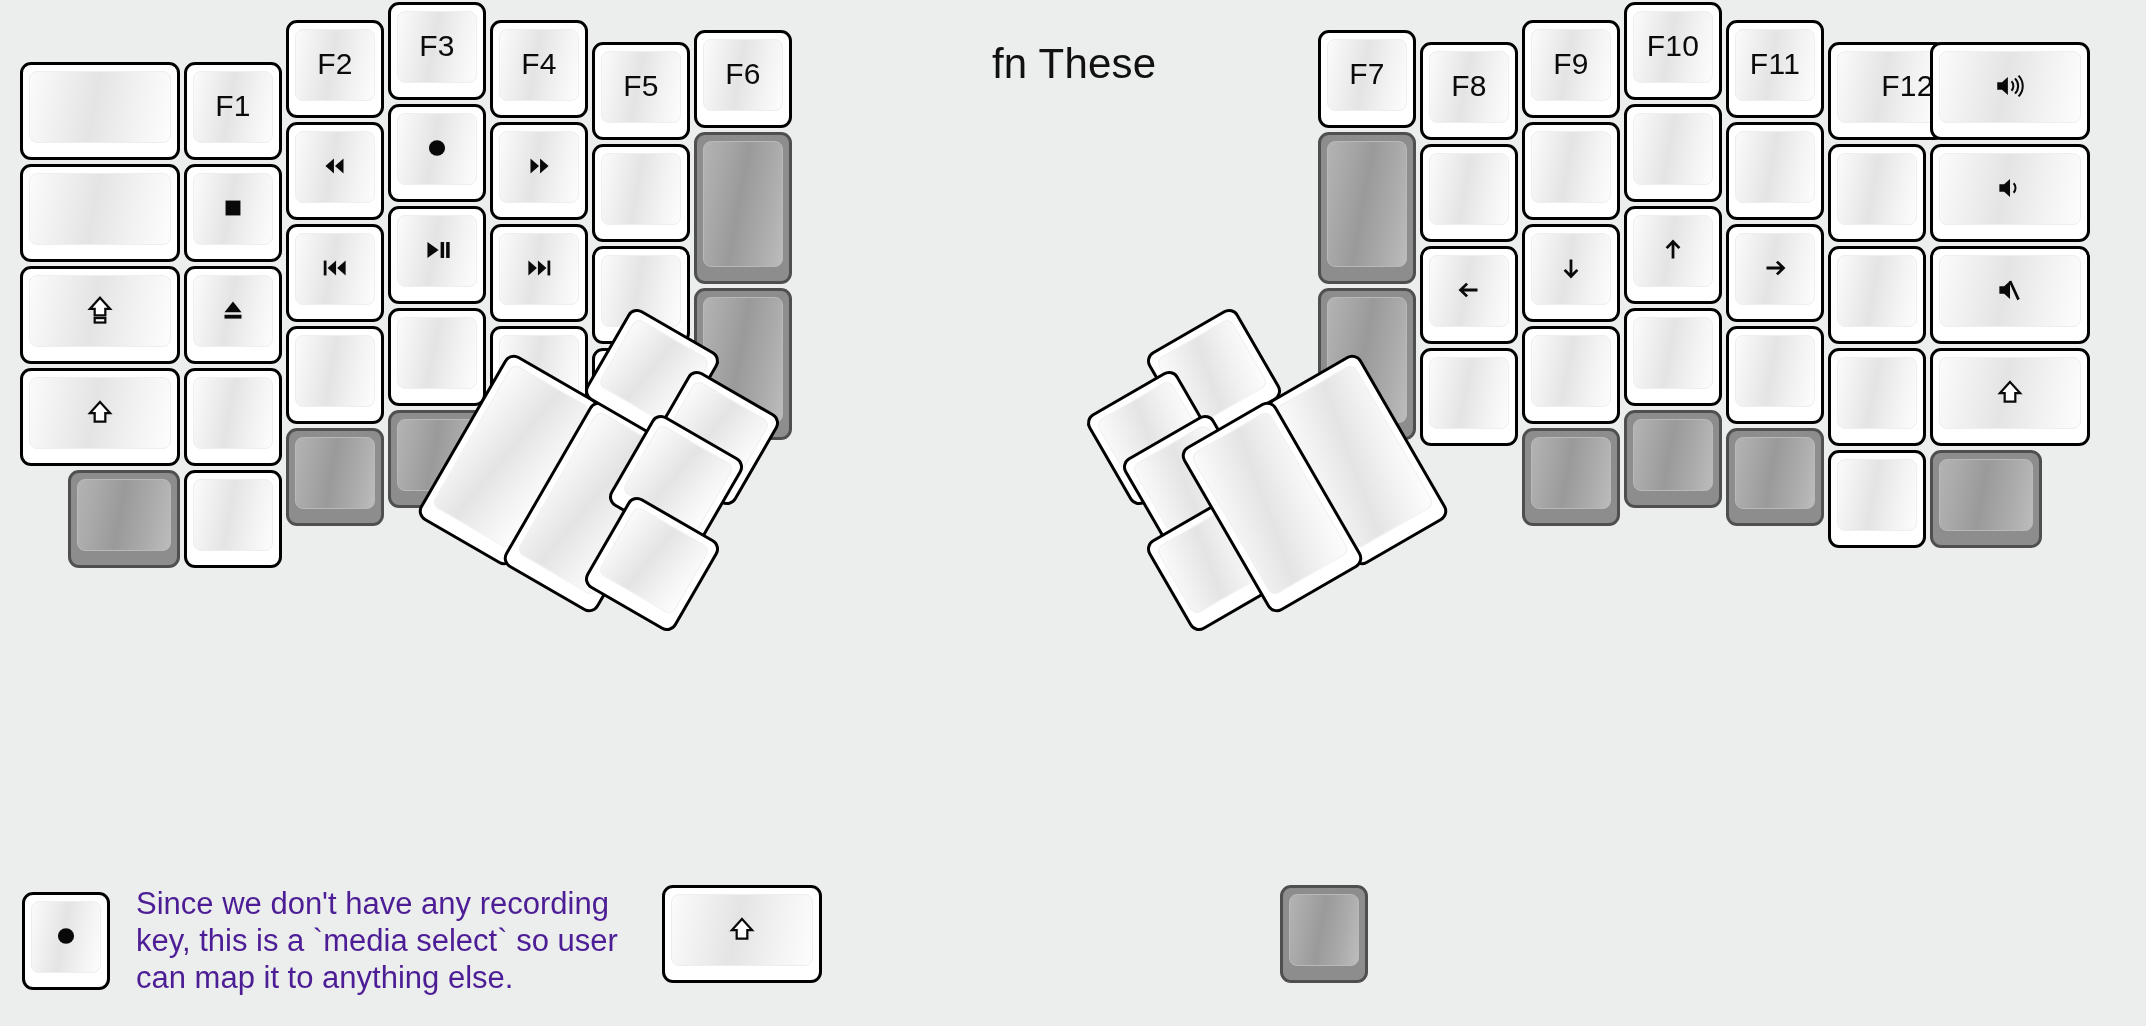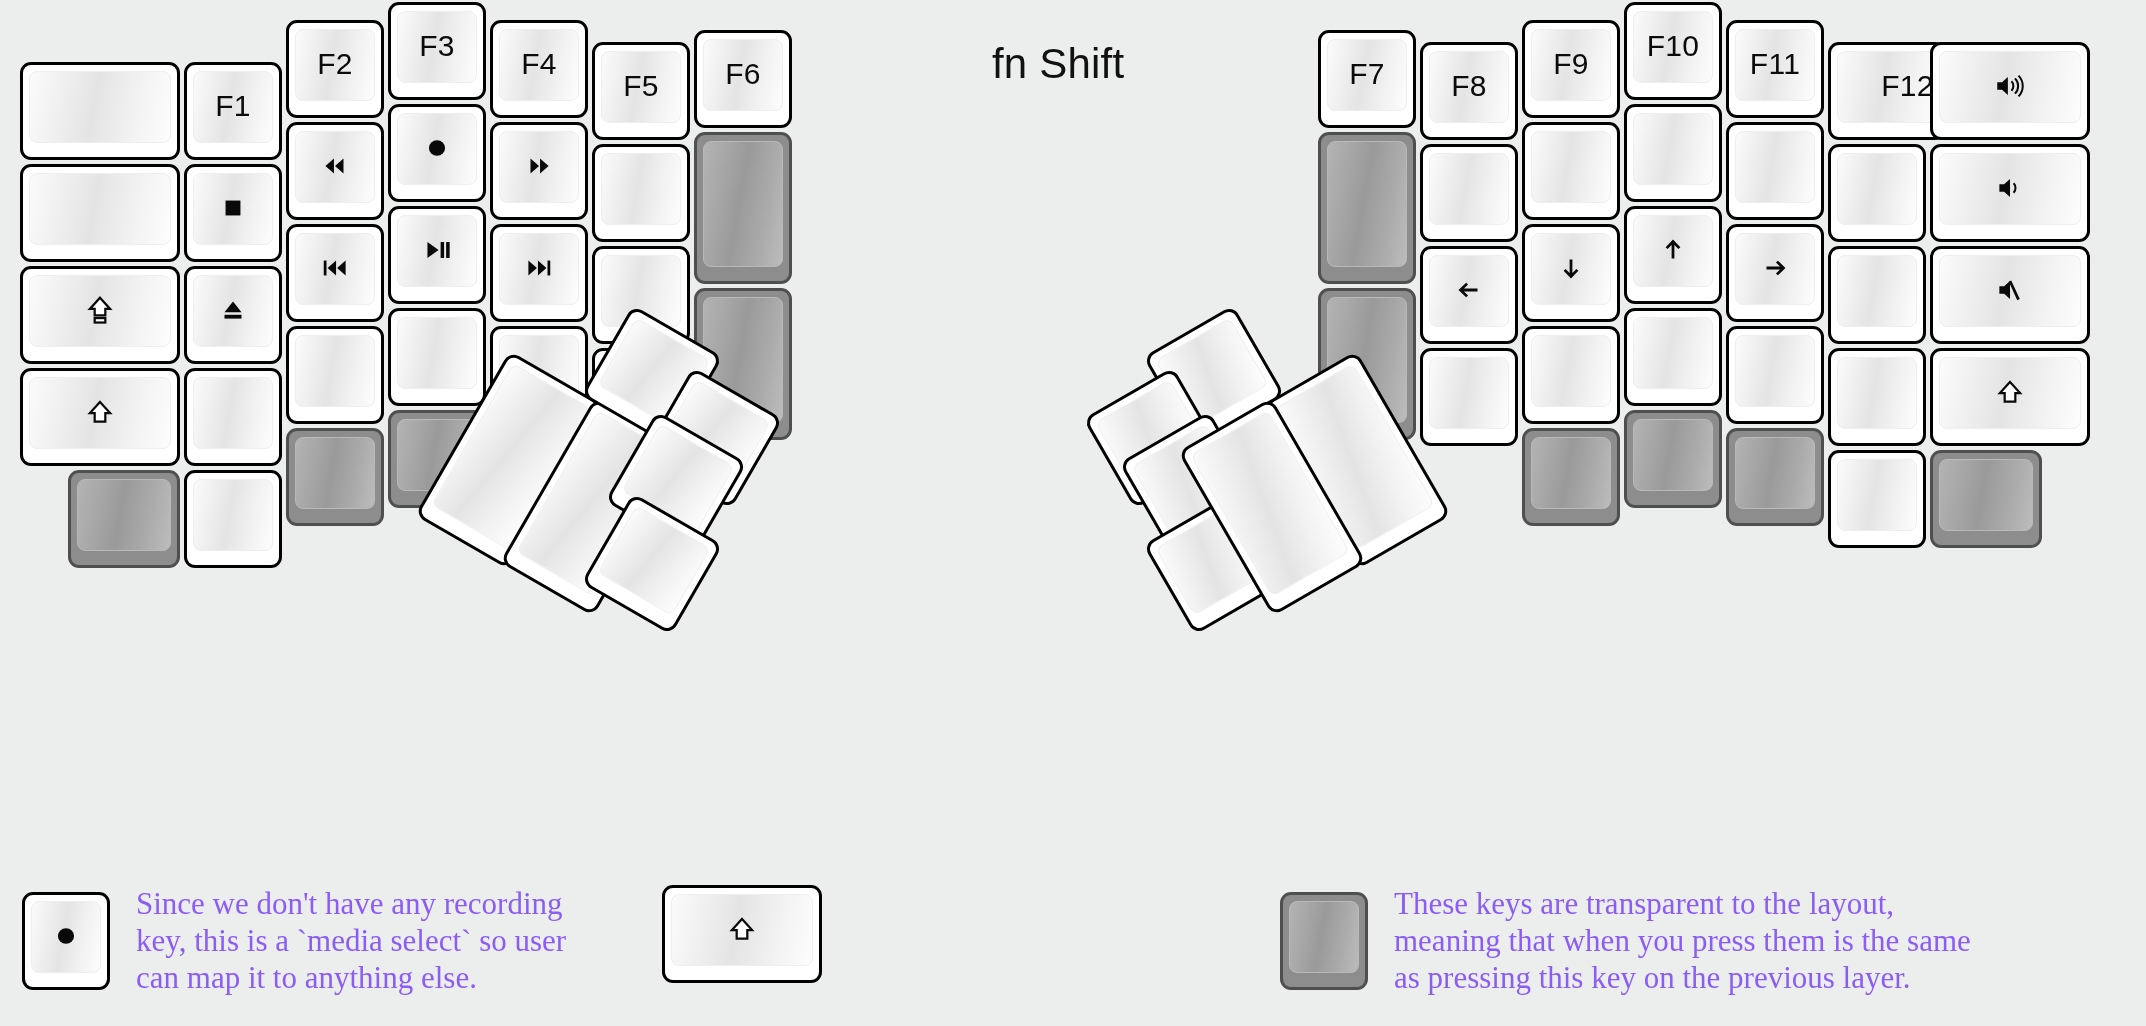--- a/index.html
+++ b/index.html
@@ -63,34 +63,33 @@
     white-space:nowrap;
   }
 
   
   .legend-item{position:absolute;display:flex;align-items:center;}
   .legend-key{position:relative;flex:0 0 auto;}
   .legend-text{
     margin-left:26px;
     font-size:31px;
     line-height:1.20;
-    color:#8b5cf6;
+    color:#4c1d95;
     white-space:pre-line;
-    font-family:Liberation Serif, serif;
   }
 
   
   svg{display:block;}
 </style>
 </head>
 <body>
 
 <div id="stage">
 
-  <div id="layer-title">fn Shift</div>
+  <div id="layer-title">fn These</div>
 
   <div id="left-half">
       <div class="key" style="left: 20px; top: 62px; width: 160px; height: 98px;">
         <div class="cap"></div>
         <div class="glyph"></div>
       </div>
       <div class="key" style="left: 20px; top: 164px; width: 160px; height: 98px;">
         <div class="cap"></div>
         <div class="glyph"></div>
       </div>
@@ -508,19 +507,16 @@
           </div>
         </div>
       </div>
       <div class="legend-item" style="left: 1280px; top: 885px;">
         <div class="legend-key" style="position: relative; width: 88px; height: 98px;">
           <div class="key trans" style="left: 0px; top: 0px; width: 88px; height: 98px;">
             <div class="cap"></div>
             <div class="glyph"></div>
           </div>
         </div>
-        <div class="legend-text">These keys are transparent to the layout,
-meaning that when you press them is the same
-as pressing this key on the previous layer.</div>
       </div>
     </div>
 
 </div>
 
 </body></html>

